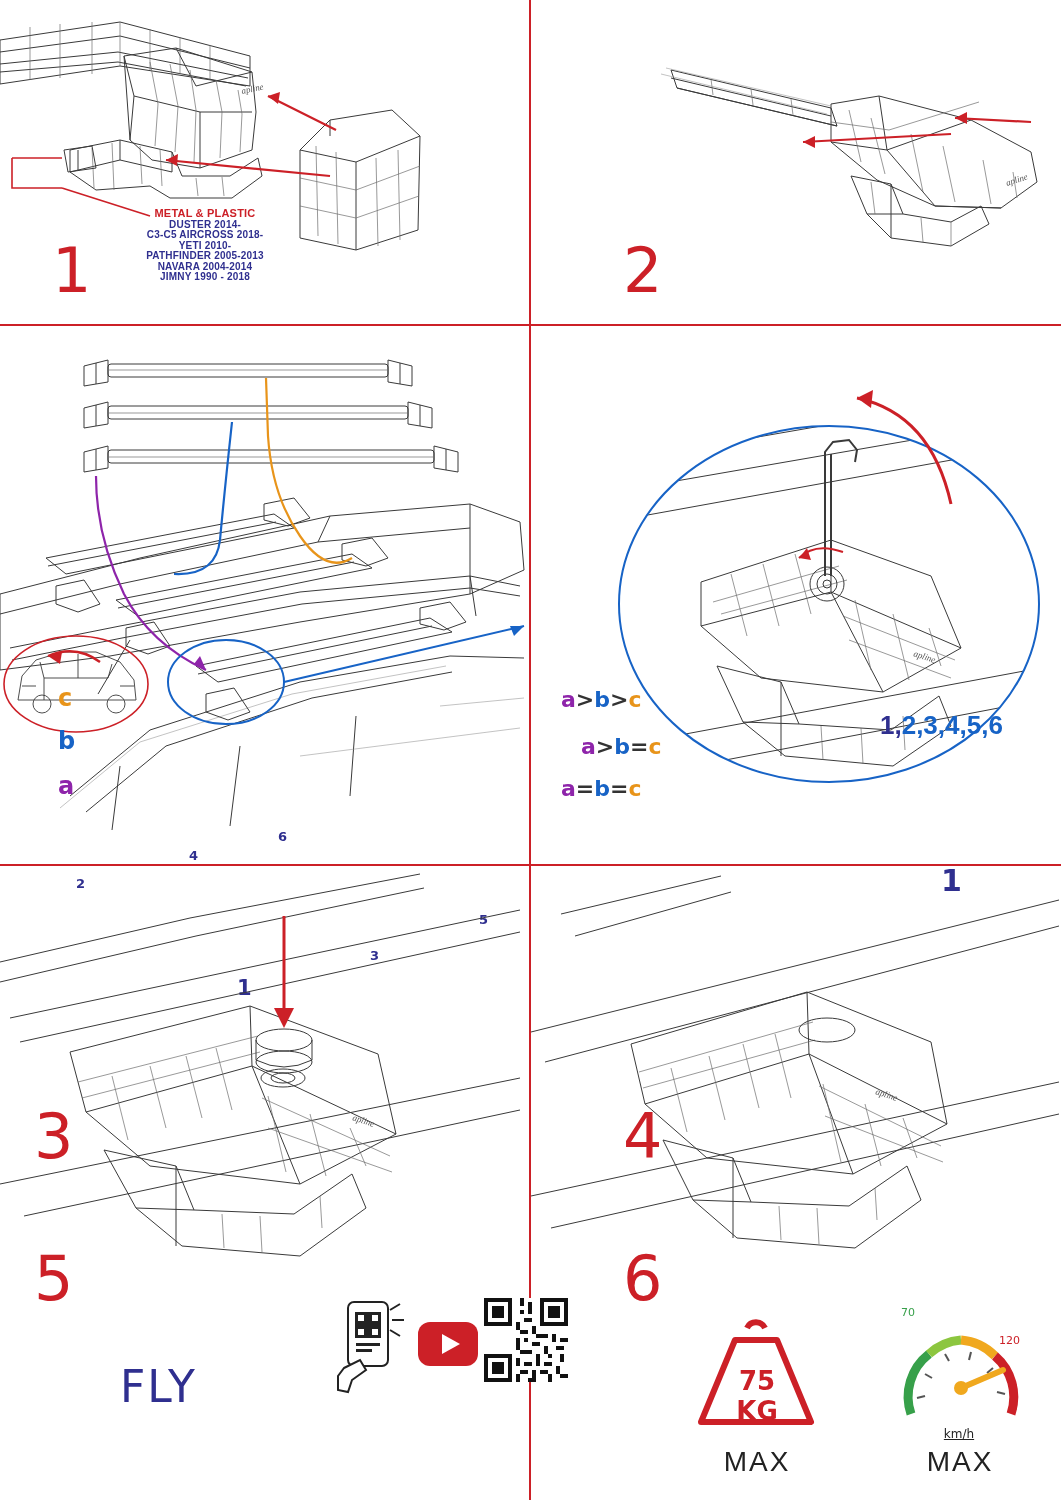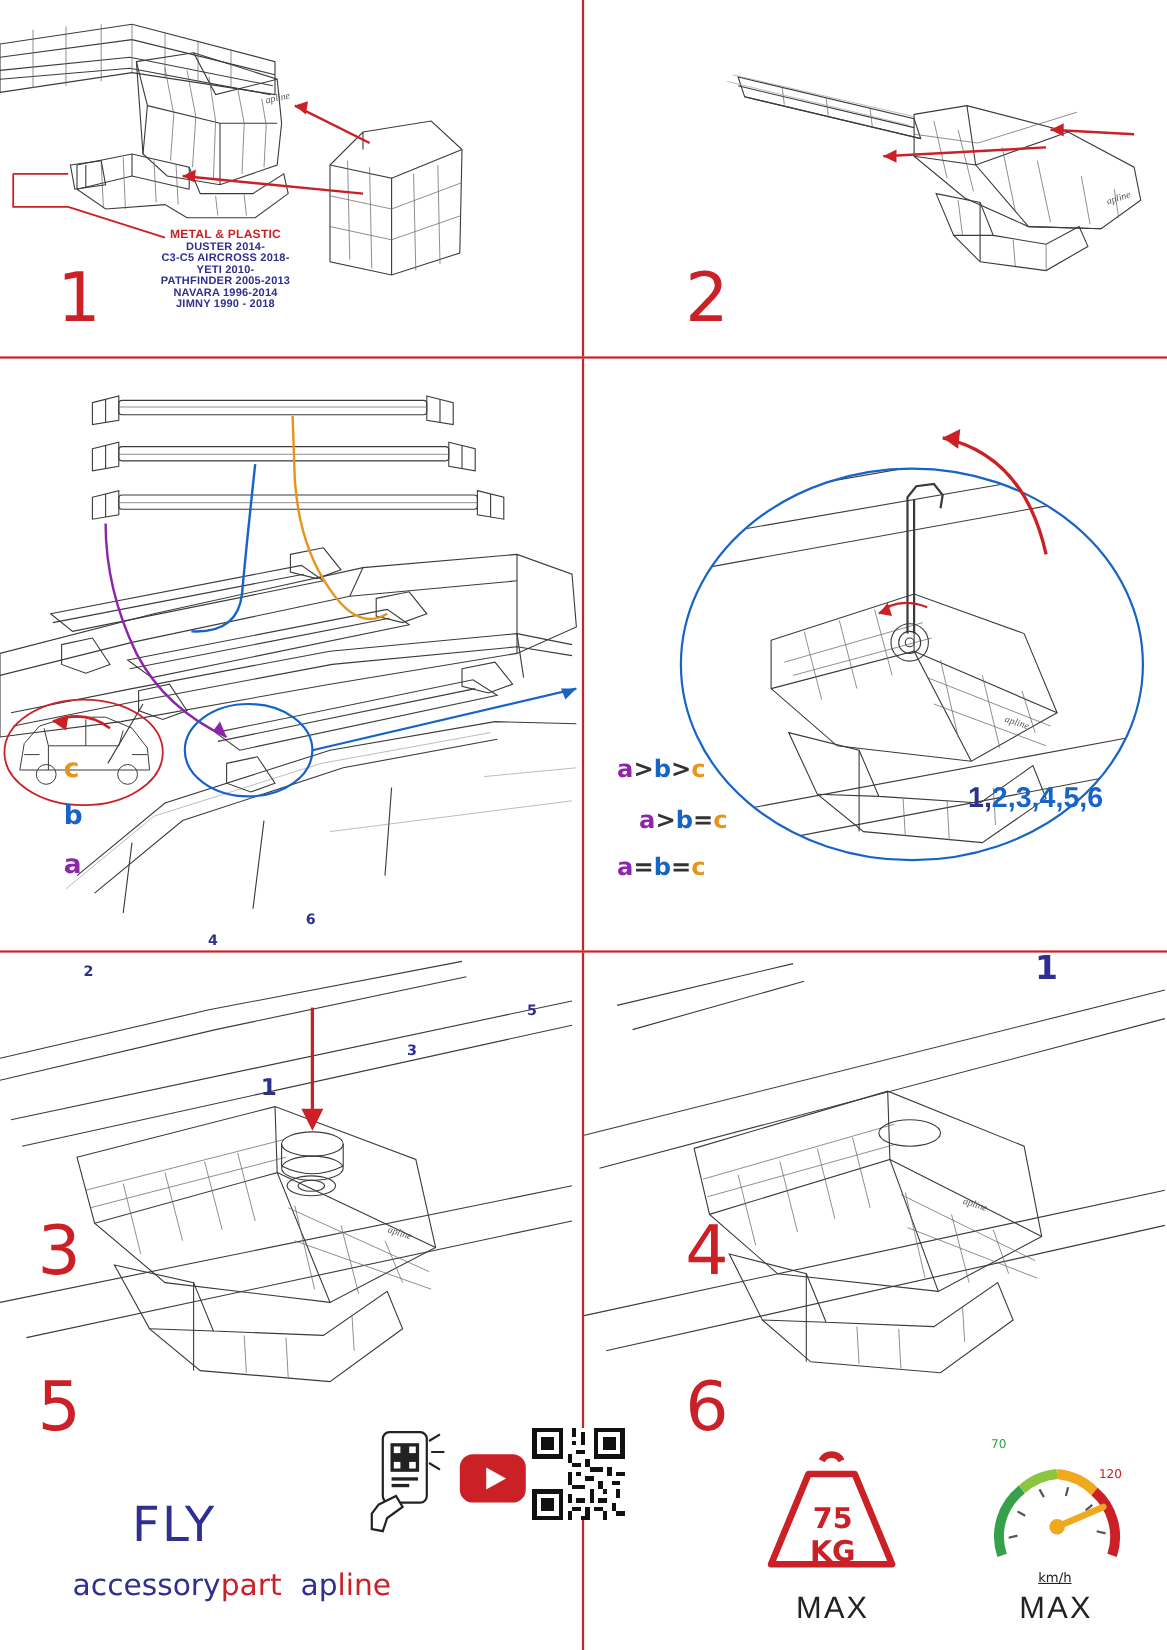--- a/index.html
+++ b/index.html
@@ -152,21 +152,21 @@
       </g>
       <text class="brandtag" x="242" y="94" transform="rotate(-12 242 94)">apline</text>
     </svg>
 
     <div class="metal-txt" style="left:112px;top:208px;width:186px;">
       <div class="metal-title">METAL &amp; PLASTIC</div>
       <div class="metal-list">DUSTER 2014-</div>
       <div class="metal-list">C3-C5 AIRCROSS 2018-</div>
       <div class="metal-list">YETI 2010-</div>
       <div class="metal-list">PATHFINDER 2005-2013</div>
-      <div class="metal-list">NAVARA 1996-2014</div>
+      <div class="metal-list">NAVARA 2004-2014</div>
       <div class="metal-list">JIMNY 1990 - 2018</div>
     </div>
 
     <div class="step-num" style="left:52px;top:240px;">1</div>
   </div>
 
   <div class="panel" style="left:531px;top:0;width:530px;height:324px;">
     <svg width="530" height="324" viewBox="0 0 530 324">
 
       <g class="ln">
@@ -481,23 +481,20 @@
       </g>
 
       <path d="M284 50 L284 150" class="red" style="stroke-width:3"></path>
       <polygon points="284,162 274,142 294,142" class="redfill"></polygon>
       <text class="brandtag" x="352" y="254" transform="rotate(18 352 254)">apline</text>
     </svg>
 
     <div class="step-num" style="left:34px;top:382px;">5</div>
 
     <div class="logo-fly" style="left:120px;top:495px;">FLY</div>
-    <div class="logo-line" style="left:66px;top:560px;">
-      <span class="dark">accessory</span><span class="red">part</span>&nbsp;&nbsp;<span class="dark">ap</span><span class="red">line</span>
-    </div>
 
     <svg class="badge" style="left:330px;top:432px;" width="74" height="96" viewBox="0 0 74 96">
       <rect x="18" y="4" width="40" height="64" rx="6" fill="#fff" stroke="#222" stroke-width="2"></rect>
       <rect x="25" y="14" width="26" height="26" fill="#222"></rect>
       <rect x="28" y="17" width="6" height="6" fill="#fff"></rect>
       <rect x="42" y="17" width="6" height="6" fill="#fff"></rect>
       <rect x="28" y="31" width="6" height="6" fill="#fff"></rect>
       <rect x="42" y="31" width="6" height="6" fill="#fff"></rect>
       <rect x="26" y="45" width="24" height="3" fill="#222"></rect>
       <rect x="26" y="51" width="16" height="3" fill="#222"></rect>

